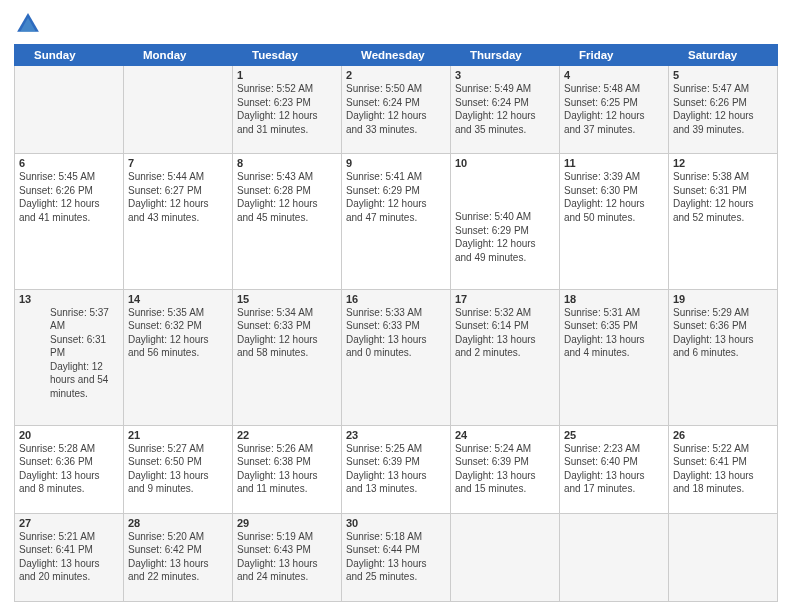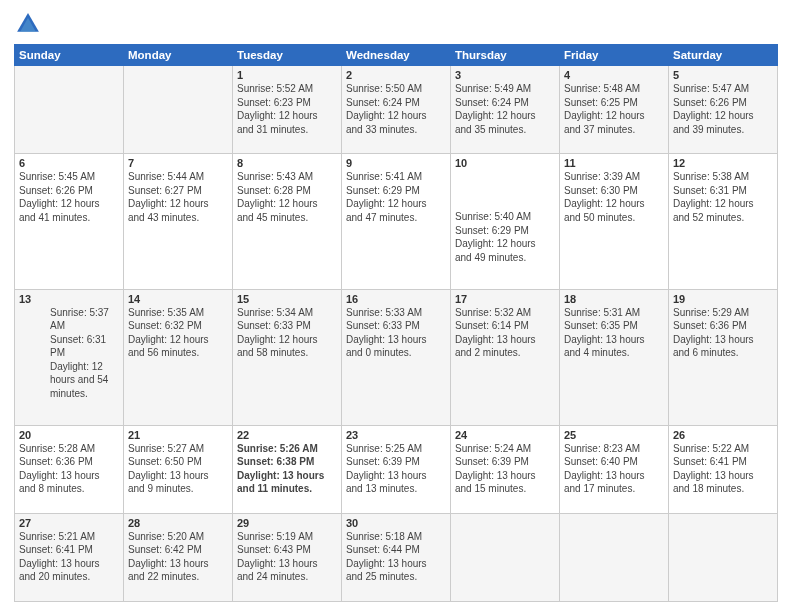--- a/index.html
+++ b/index.html
@@ -63,21 +63,21 @@
     }
     .calendar {
       width: 100%;
       border-collapse: collapse;
       flex: 1;
     }
     .calendar thead tr th {
       background-color: #2d6bbf;
       color: #fff;
       text-align: left;
-      padding: 4px 4px;
+      padding: 4px 19px;
       font-size: 11.5px;
       font-weight: bold;
       border: 1px solid #2d6bbf;
     }
     .calendar tbody tr td {
       vertical-align: top;
       padding: 3px 4px;
       border: 1px solid #ccc;
       font-size: 9.5px;
       color: #333;
@@ -270,39 +270,39 @@
 Daylight: 13 hours and 8 minutes.</div>
           </td>
           <td>
             <span class="day-num">21</span>
             <div class="day-info" style="white-space: pre-line;">Sunrise: 5:27 AM
 Sunset: 6:50 PM
 Daylight: 13 hours and 9 minutes.</div>
           </td>
           <td>
             <span class="day-num">22</span>
-            <div class="day-info" style="white-space: pre-line; font-weight: bold;">Sunrise: 5:26 AM
+            <div class="day-info" style="white-space: pre-line;">Sunrise: 5:26 AM
 Sunset: 6:38 PM
 Daylight: 13 hours and 11 minutes.</div>
           </td>
           <td>
             <span class="day-num">23</span>
             <div class="day-info" style="white-space: pre-line;">Sunrise: 5:25 AM
 Sunset: 6:39 PM
 Daylight: 13 hours and 13 minutes.</div>
           </td>
           <td>
             <span class="day-num">24</span>
             <div class="day-info" style="white-space: pre-line;">Sunrise: 5:24 AM
 Sunset: 6:39 PM
 Daylight: 13 hours and 15 minutes.</div>
           </td>
           <td>
             <span class="day-num">25</span>
-            <div class="day-info" style="white-space: pre-line;">Sunrise: 8:23 AM
+            <div class="day-info" style="white-space: pre-line;">Sunrise: 2:23 AM
 Sunset: 6:40 PM
 Daylight: 13 hours and 17 minutes.</div>
           </td>
           <td>
             <span class="day-num">26</span>
             <div class="day-info" style="white-space: pre-line;">Sunrise: 5:22 AM
 Sunset: 6:41 PM
 Daylight: 13 hours and 18 minutes.</div>
           </td>
         </tr>

